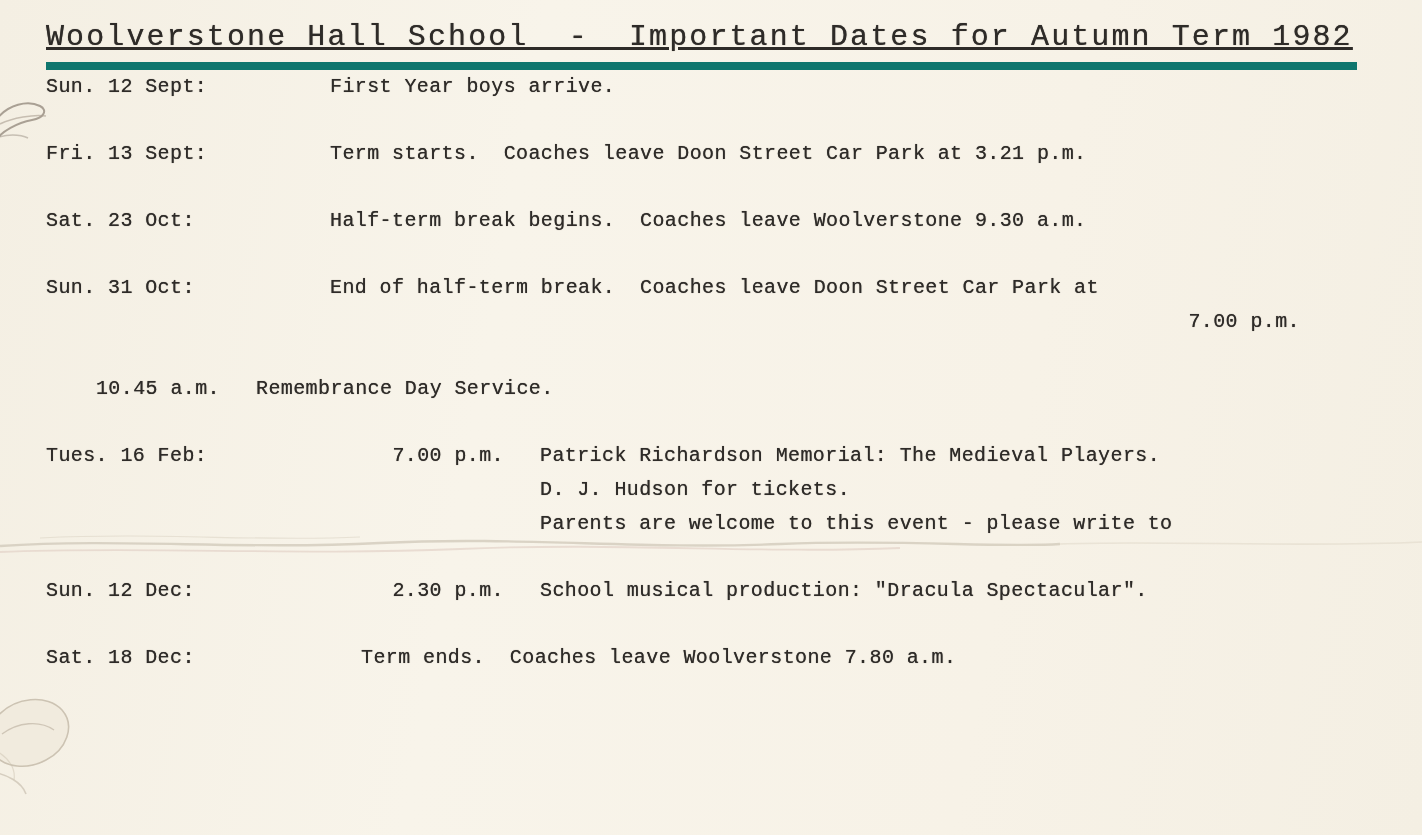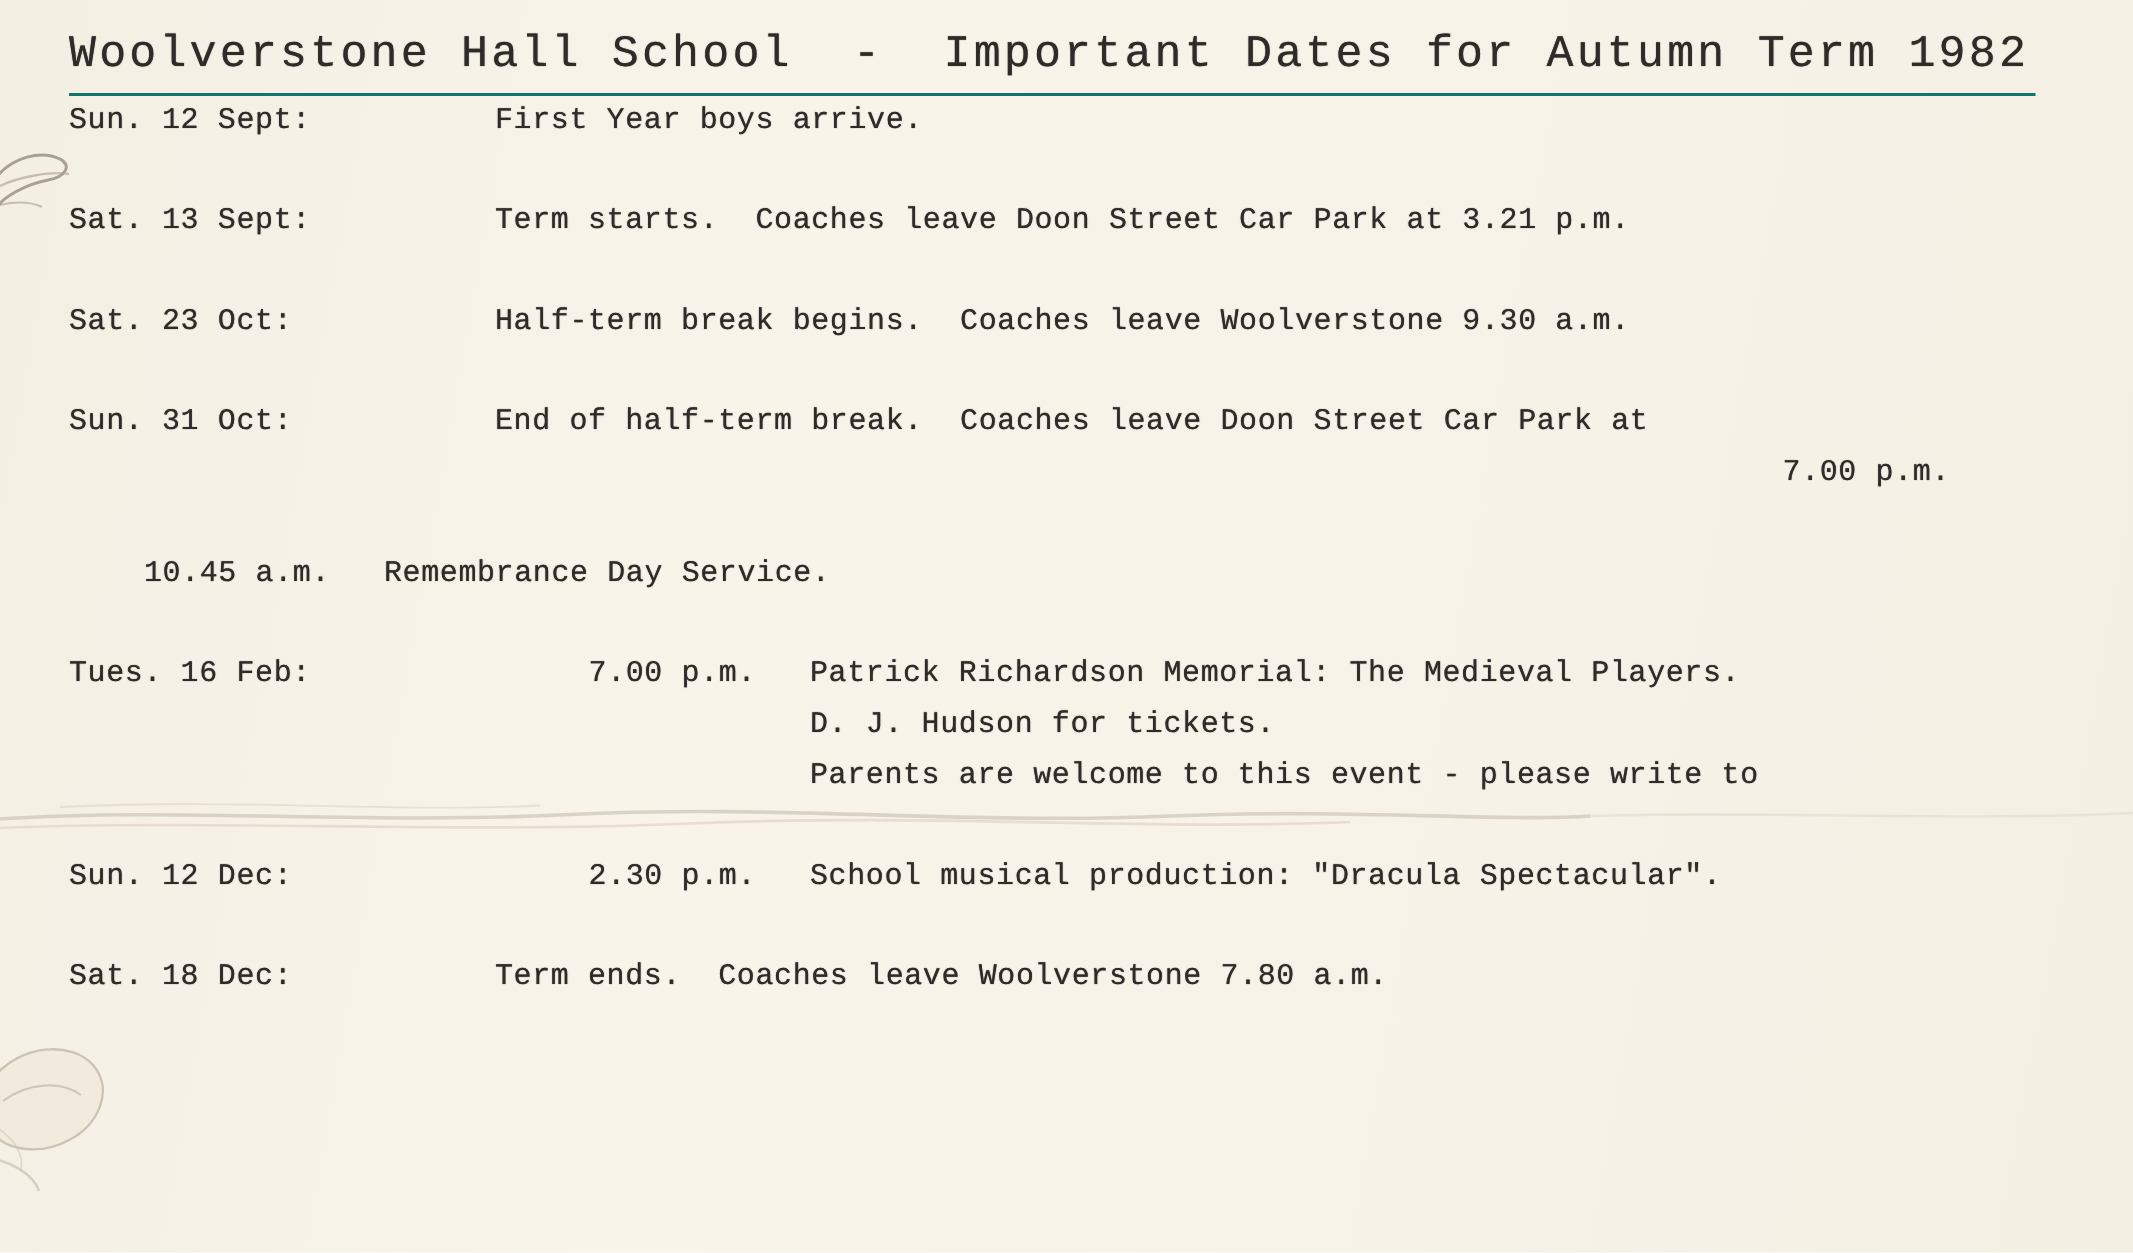--- a/index.html
+++ b/index.html
@@ -26,35 +26,36 @@
   .doc-title {
     margin: 0;
     font-size: 30px;
     font-weight: normal;
     letter-spacing: 2.1px;
     line-height: 1.15;
     white-space: pre;
   }
   .doc-title .title-underline {
     display: inline-block;
-    border-bottom: 2px solid #0f766e;
+    border-bottom: 8px solid #0f766e;
     padding-bottom: 7px;
     padding-right: 4px;
+    text-decoration: underline;
   }
   .entries {
     font-size: 20px;
     letter-spacing: 0.4px;
   }
   .entry {
     display: flex;
     align-items: flex-start;
     line-height: 34px;
     margin-bottom: 33px;
   }
-  .entry:last-child { margin-bottom: 0; }
+  .entry:last-child { margin-bottom: 0; gap: 31px; }
   .entry .date {
     flex: 0 0 284px;
     white-space: pre;
   }
   .entry .time {
     flex: 0 0 210px;
     white-space: pre;
     text-align: right;
     box-sizing: border-box;
     padding-right: 36px;
@@ -103,21 +104,21 @@
   <section class="entries">
 
     <div class="entry">
       <span class="date">Sun. 12 Sept:</span>
       <div class="desc">
         <div class="line">First Year boys arrive.</div>
       </div>
     </div>
 
     <div class="entry">
-      <span class="date">Sat. 13 Sept:</span>
+      <span class="date">Fri. 13 Sept:</span>
       <div class="desc">
         <div class="line">Term starts.  Coaches leave Doon Street Car Park at 3.21 p.m.</div>
       </div>
     </div>
 
     <div class="entry">
       <span class="date">Sat. 23 Oct:</span>
       <div class="desc">
         <div class="line">Half-term break begins.  Coaches leave Woolverstone 9.30 a.m.</div>
       </div>

